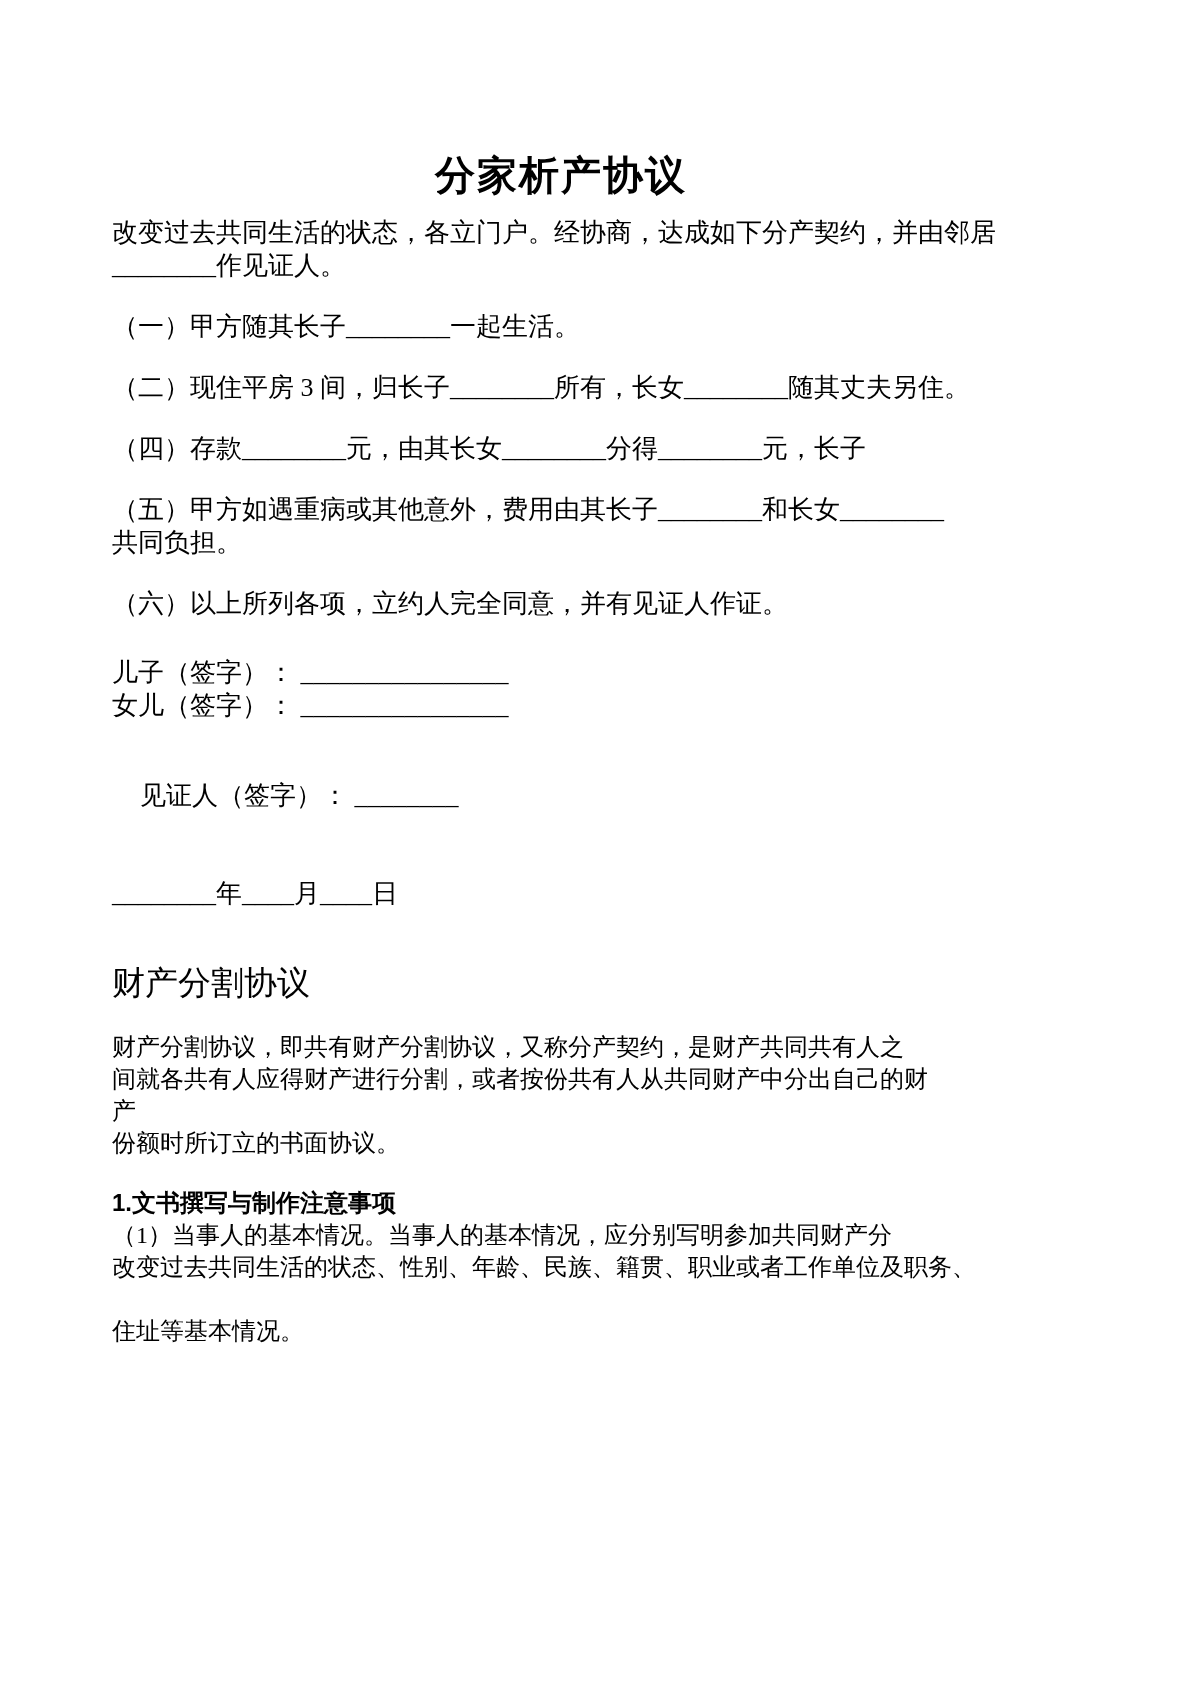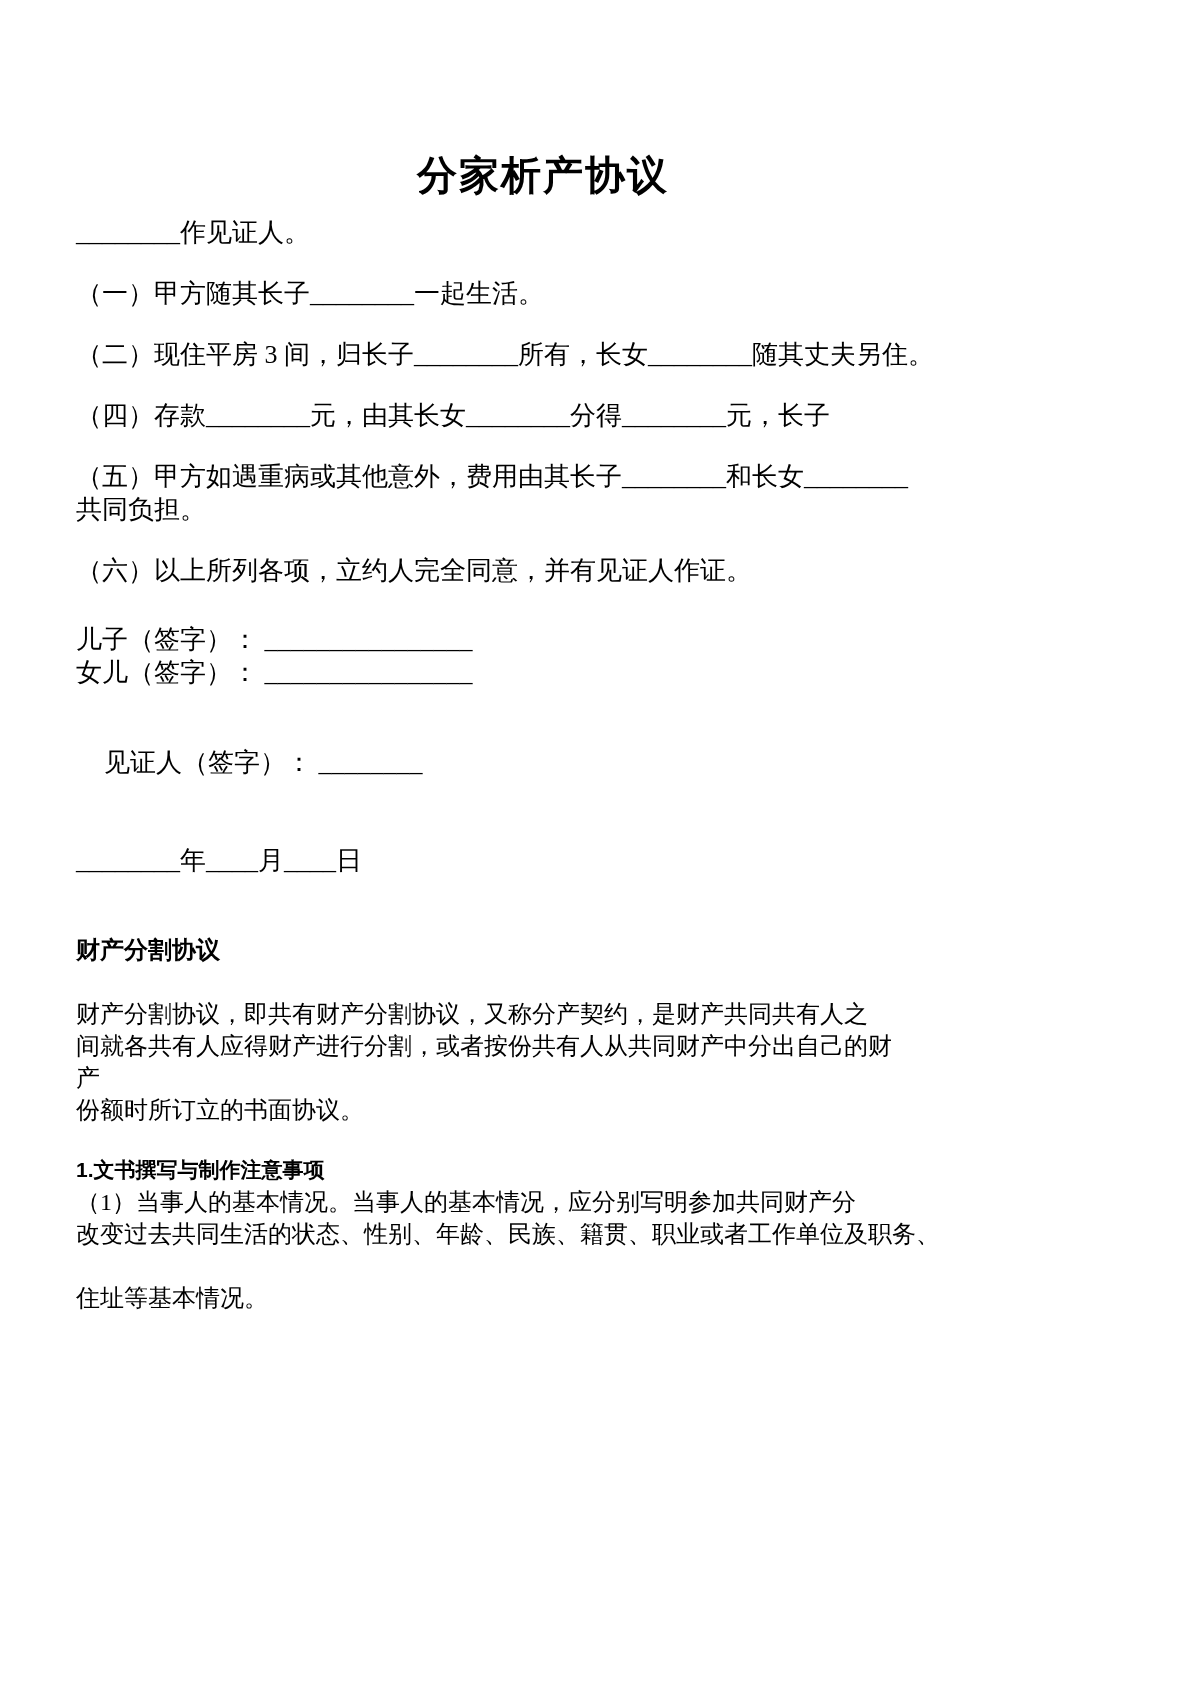--- a/index.html
+++ b/index.html
@@ -8,21 +8,21 @@
     background: #ffffff;
   }
   .page {
     position: relative;
     width: 1190px;
     height: 1683px;
     margin: 0 auto;
     background: #ffffff;
     color: #000000;
     box-sizing: border-box;
-    padding: 150px 150px 0 76px;
+    padding: 150px 150px 0 112px;
     overflow: hidden;
     font-family: "Liberation Serif", serif;
   }
   .part1 {
     font-size: 26px;
     line-height: 33px;
   }
   .doc-title {
     font-size: 40px;
     line-height: 52px;
@@ -36,44 +36,45 @@
   .clause { margin-top: 28px; }
   .signatures { margin-top: 36px; }
   .witness { margin-top: 57px; margin-left: 28px; }
   .dateline { margin-top: 65px; }
   .part2 {
     font-size: 24px;
     line-height: 32px;
   }
   .explainer-heading {
     font-family: "Liberation Sans", sans-serif;
-    font-size: 24px;
+    font-size: 33px;
     line-height: 36px;
-    font-weight: 700;
+    font-weight: 400;
     margin: 55px 0 0 0;
   }
   .explainer-body { margin-top: 30px; }
   .notes-heading {
     font-family: "Liberation Sans", sans-serif;
-    font-size: 21px;
+    font-size: 24px;
     line-height: 32px;
     font-weight: 700;
     margin: 28px 0 0 0;
   }
   .notes-body { margin-top: 0; }
 </style>
 </head>
 <body>
 
 <div class="page">
 
   <div class="part1">
     <h1 class="doc-title">分家析产协议</h1>
 
     <div class="para opening">
+        <div class="line">改变过去共同生活的状态，各立门户。经协商，达成如下分产契约，并由邻居</div>
         <div class="line">________作见证人。</div>
       </div>
 
     <div class="para clause">
         <div class="line">（一）甲方随其长子________一起生活。</div>
       </div>
 
     <div class="para clause">
         <div class="line">（二）现住平房 3 间，归长子________所有，长女________随其丈夫另住。</div>
       </div>

